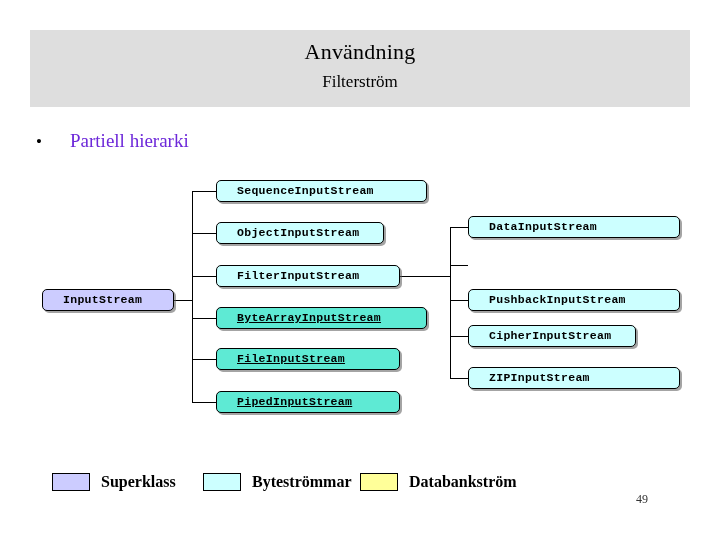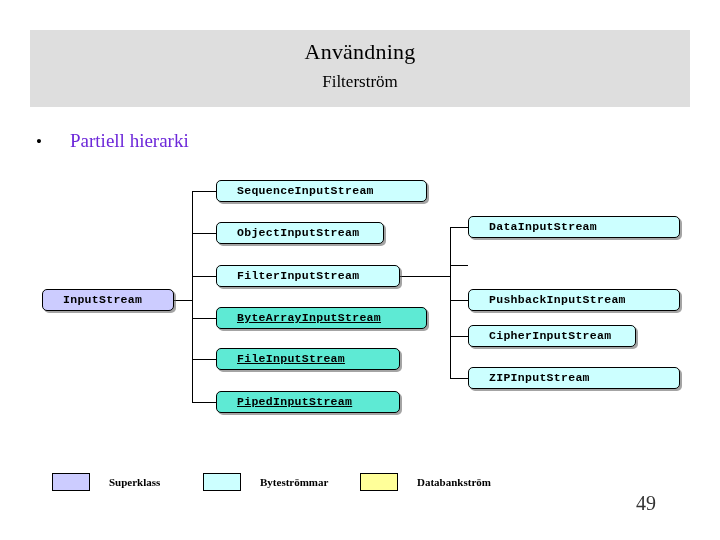--- a/index.html
+++ b/index.html
@@ -126,34 +126,34 @@
     width: 38px;
     height: 18px;
     border: 1px solid #000000;
     box-sizing: border-box;
   }
   .legend-swatch.super  { background: #ccccff; }
   .legend-swatch.filter { background: #ccffff; }
   .legend-swatch.db     { background: #ffff99; }
   .legend-label {
     font-family: "Liberation Serif", serif;
-    font-size: 11px;
+    font-size: 16px;
     font-weight: bold;
     color: #000000;
-    margin-left: 19px;
+    margin-left: 11px;
     white-space: nowrap;
   }
 
   
   #page-number {
     position: absolute;
     left: 636px;
     top: 492px;
     font-family: "Liberation Serif", serif;
-    font-size: 20px;
+    font-size: 12px;
     color: #333333;
   }
 </style>
 </head>
 <body>
 
 <div id="slide">
 
   <div id="title-band">
     <div id="slide-title">Användning</div>

